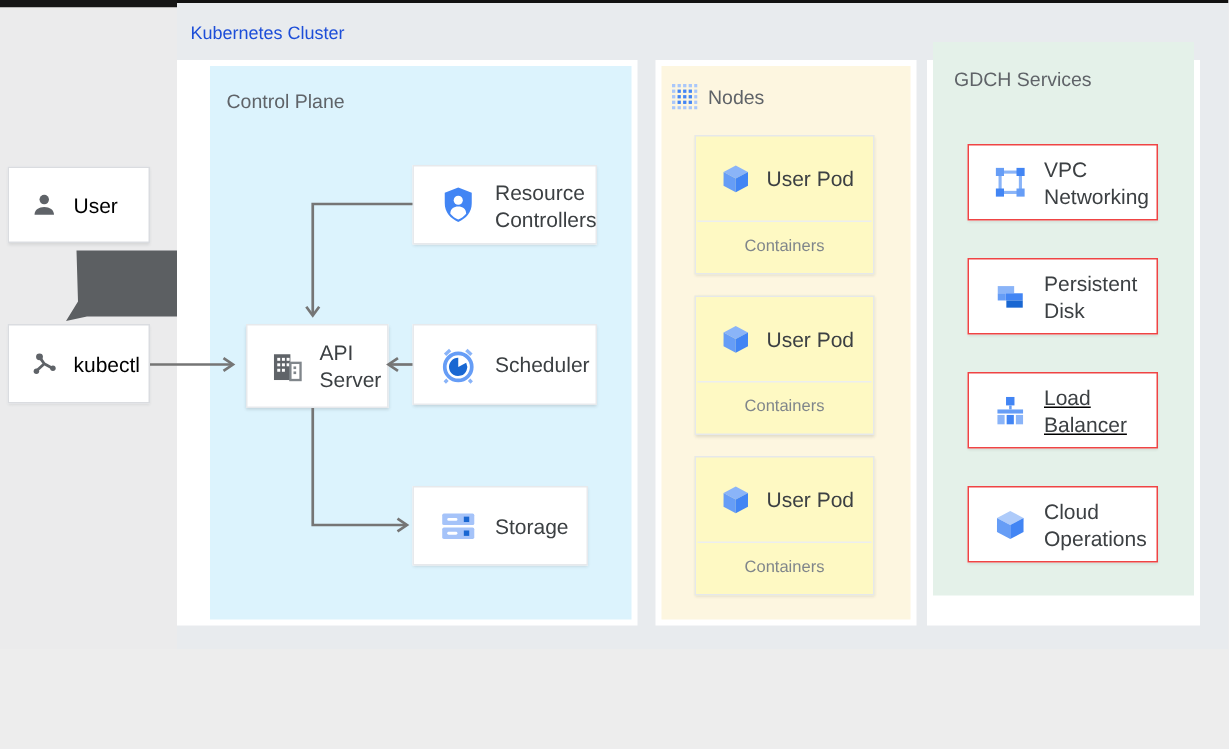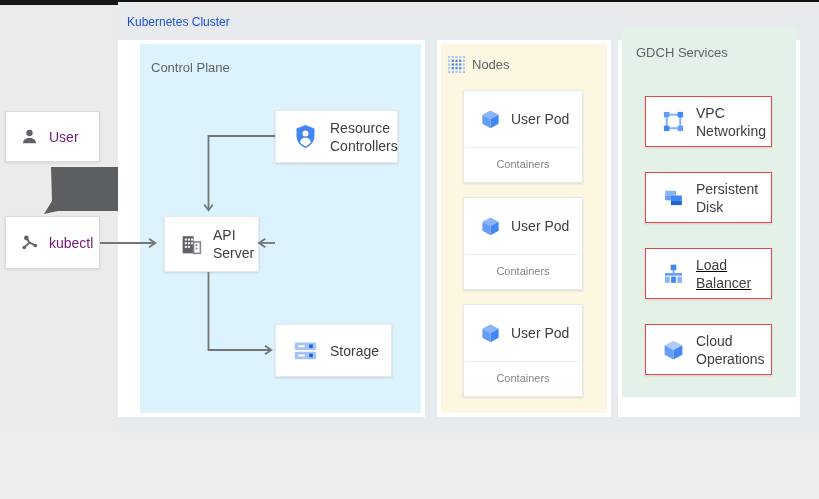--- a/index.html
+++ b/index.html
@@ -33,23 +33,23 @@
   .card { position:absolute; background:#fff; border:1px solid #e7e9ec;
           box-shadow:0 1px 2px rgba(60,64,67,.18); display:flex; align-items:center;
           gap:11px; padding-left:16px; }
   .card-text { font-size:14px; line-height:18px; color:#3c4043; }
 
   .side-box { position:absolute; left:5px; width:95px; background:#fff; border:1px solid #dadce0;
               box-shadow:0 1px 2px rgba(60,64,67,.12); display:flex; align-items:center;
               gap:10px; padding-left:14px; }
   .user-box    { top:111px; height:51px; }
   .kubectl-box { top:216px; height:53px;text-align:right; }
-  .side-label { font-size:14px; color:#701a75; }
-
-  .pod-card { position:absolute; left:463px; width:120px; height:93px; background:#ffffff;
+  .side-label { font-size:14px; color:#000000; }
+
+  .pod-card { position:absolute; left:463px; width:120px; height:93px; background:#fef9c3;
               border:1px solid #e6e8ea; box-shadow:0 1px 2px rgba(60,64,67,.15); }
   .pod-top { height:56px; display:flex; align-items:center; gap:9px; padding-left:15px; }
   .pod-divider { border-top:1px solid #eceef0; margin:0 1px; }
   .pod-sub { text-align:center; font-size:11px; color:#80868b; padding-top:10px; }
 
   .gdch-card { position:absolute; left:645px; width:127px; height:51px; background:#fff;
                border:1px solid #ef4444; box-shadow:0 1px 2px rgba(60,64,67,.15);
                display:flex; align-items:center; gap:10px; padding-left:15px; }
 
   .overlay { position:absolute; left:0; top:0; width:819px; height:499px; pointer-events:none; }
@@ -174,20 +174,35 @@
         <rect x="16" y="11.8" width="1.7" height="1.7" fill="#80868b"></rect>
         <rect x="16" y="15" width="1.7" height="1.7" fill="#80868b"></rect>
       </svg>
     </span>
     <span class="card-text">
       <div>API</div>
       <div>Server</div>
     </span>
   </div>
 
+  <div class="card" style="left:275px; top:216px; width:123px; height:54px;">
+    <span>
+      <svg class="icon" width="27" height="27" viewBox="0 0 24 24">
+        <path d="M4.2,5.8 L7.2,3" stroke="#8ab4f8" stroke-width="2" fill="none"></path>
+        <path d="M19.8,5.8 L16.8,3" stroke="#8ab4f8" stroke-width="2" fill="none"></path>
+        <path d="M5.6,20.6 L4,22.2 M18.4,20.6 L20,22.2" stroke="#8ab4f8" stroke-width="2" fill="none"></path>
+        <circle cx="12" cy="13" r="8" fill="#fff" stroke="#669df6" stroke-width="2.2"></circle>
+        <path d="M12,13 L12,7.6 A5.4,5.4 0 1 0 16.7,10.5 Z" fill="#1967d2"></path>
+      </svg>
+    </span>
+    <span class="card-text">
+      <div>Scheduler</div>
+      <div></div>
+    </span>
+  </div>
 
   <div class="card" style="left:275px; top:324px; width:117px; height:53px;">
     <span>
       <svg class="icon" width="27" height="27" viewBox="0 0 24 24">
         <rect x="2.5" y="4.8" width="19" height="6.8" rx="1" fill="#a5c3f9"></rect>
         <rect x="2.5" y="13" width="19" height="6.8" rx="1" fill="#a5c3f9"></rect>
         <rect x="5.5" y="7.4" width="6" height="1.7" rx="0.8" fill="#fff"></rect>
         <rect x="15.3" y="6.6" width="3.2" height="3.2" fill="#1967d2"></rect>
         <rect x="5.5" y="15.6" width="6" height="1.7" rx="0.8" fill="#fff"></rect>
         <rect x="15.3" y="14.8" width="3.2" height="3.2" fill="#1967d2"></rect>

